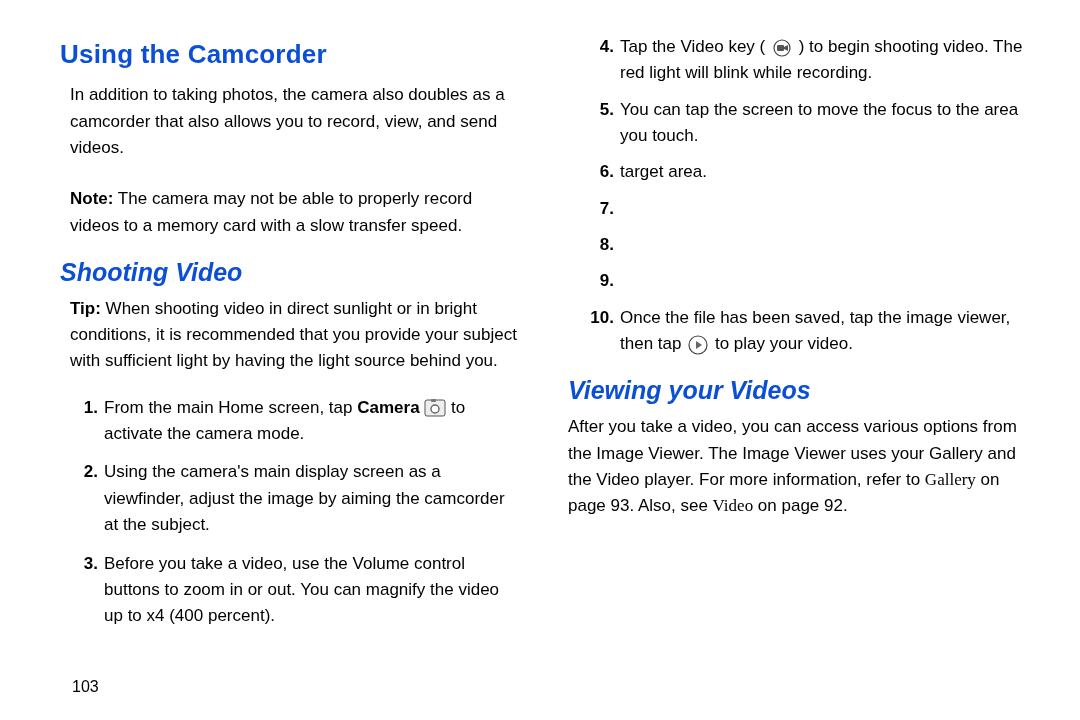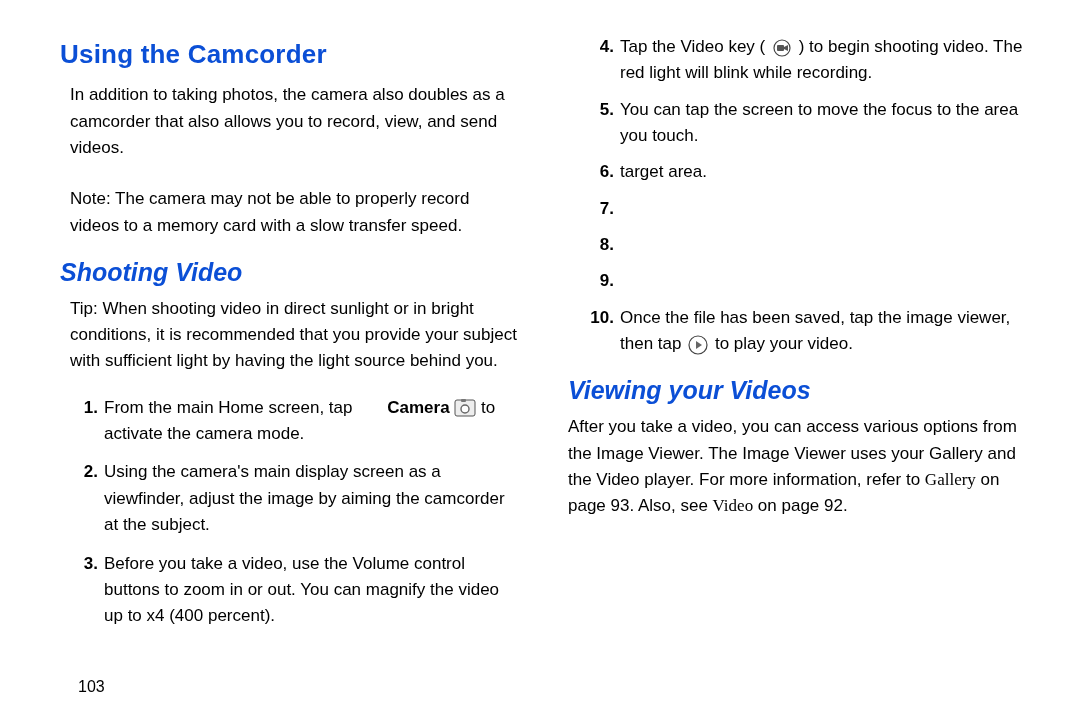--- a/index.html
+++ b/index.html
@@ -3,33 +3,33 @@
 <meta charset="utf-8">
 <style>
   * { box-sizing: border-box; margin: 0; padding: 0; }
   html, body { width: 1080px; height: 720px; background: #fff; font-family: Arial, Helvetica, sans-serif; color: #000; }
   .page { display: flex; padding: 34px 50px 20px 60px; column-gap: 38px; gap: 46px; }
   .col { flex: 1 1 0; font-size: 17px; line-height: 1.55; }
   h1 { font-family: Arial, sans-serif; font-weight: 900; color: #0b4fd6; font-size: 26px; letter-spacing: 0.2px; margin-bottom: 8px; }
   h2 { font-family: Arial, sans-serif; font-style: italic; font-weight: 700; color: #0b4fd6; font-size: 25px; margin: 14px 0 4px 0; }
   .intro { padding-left: 10px; margin-bottom: 25px; }
   .note  { padding: 0 6px 0 10px; margin-bottom: 10px; }
-  .note .lbl, .tip .lbl { font-weight: 400; margin-top: 40px; }
+  .note .lbl, .tip .lbl { font-weight: 700; margin-top: 40px; }
   .tip   { padding-left: 10px; }
   .steps { list-style: none; margin-top: 20px; }
   .steps li { display: flex; align-items: flex-start; margin-bottom: 12px; }
   .steps li .num { min-width: 44px; text-align: right; font-weight: 700; padding-right: 6px; }
   .steps li .body { flex: 1; }
   .col2list { list-style: none; }
   .col2list li { display: flex; align-items: flex-start; margin-bottom: 10px; }
   .col2list li .num { min-width: 52px; text-align: right; font-weight: 700; padding-right: 6px; }
   .col2list li .body { flex: 1; }
-  .bold { font-weight: 700; margin-left: 30px; }
+  .bold { font-weight: 700; }
   .icon { display: inline-flex; vertical-align: middle; }
-  .page-no { position: absolute; bottom: 24px; left: 78px; font-size: 16px; }
+  .page-no { position: absolute; bottom: 24px; left: 72px; font-size: 16px; }
   .viewing-body { padding: 0 4px 0 0; }
 </style>
 </head>
 <body>
 
 <div class="page">
   <div class="col">
     <h1>Using the Camcorder</h1>
     <p class="intro">In addition to taking photos, the camera also doubles as a camcorder that also allows you to record, view, and send videos.</p>
     <p class="note">

